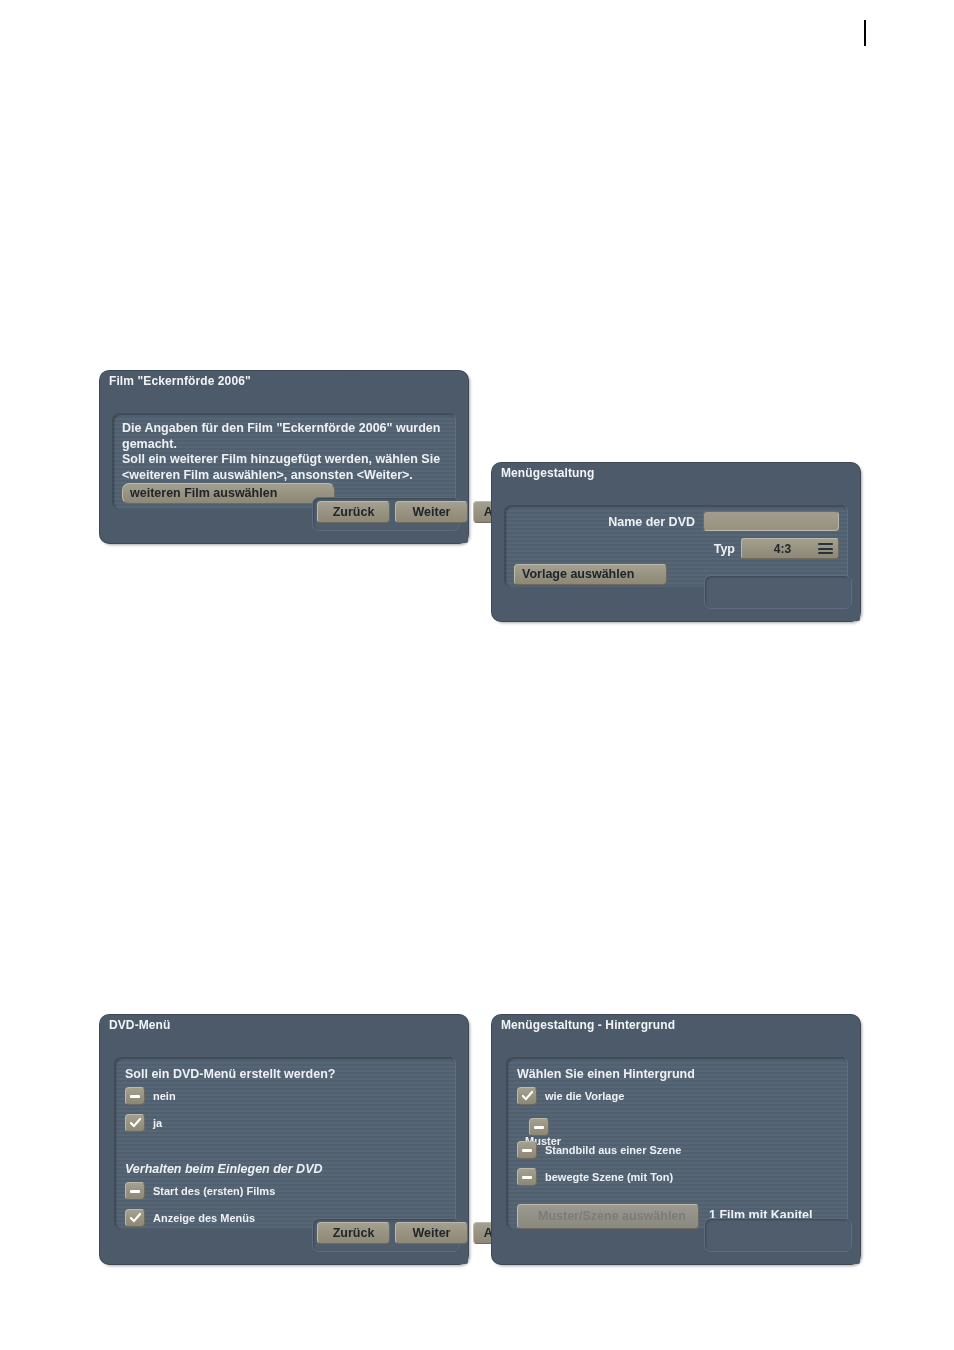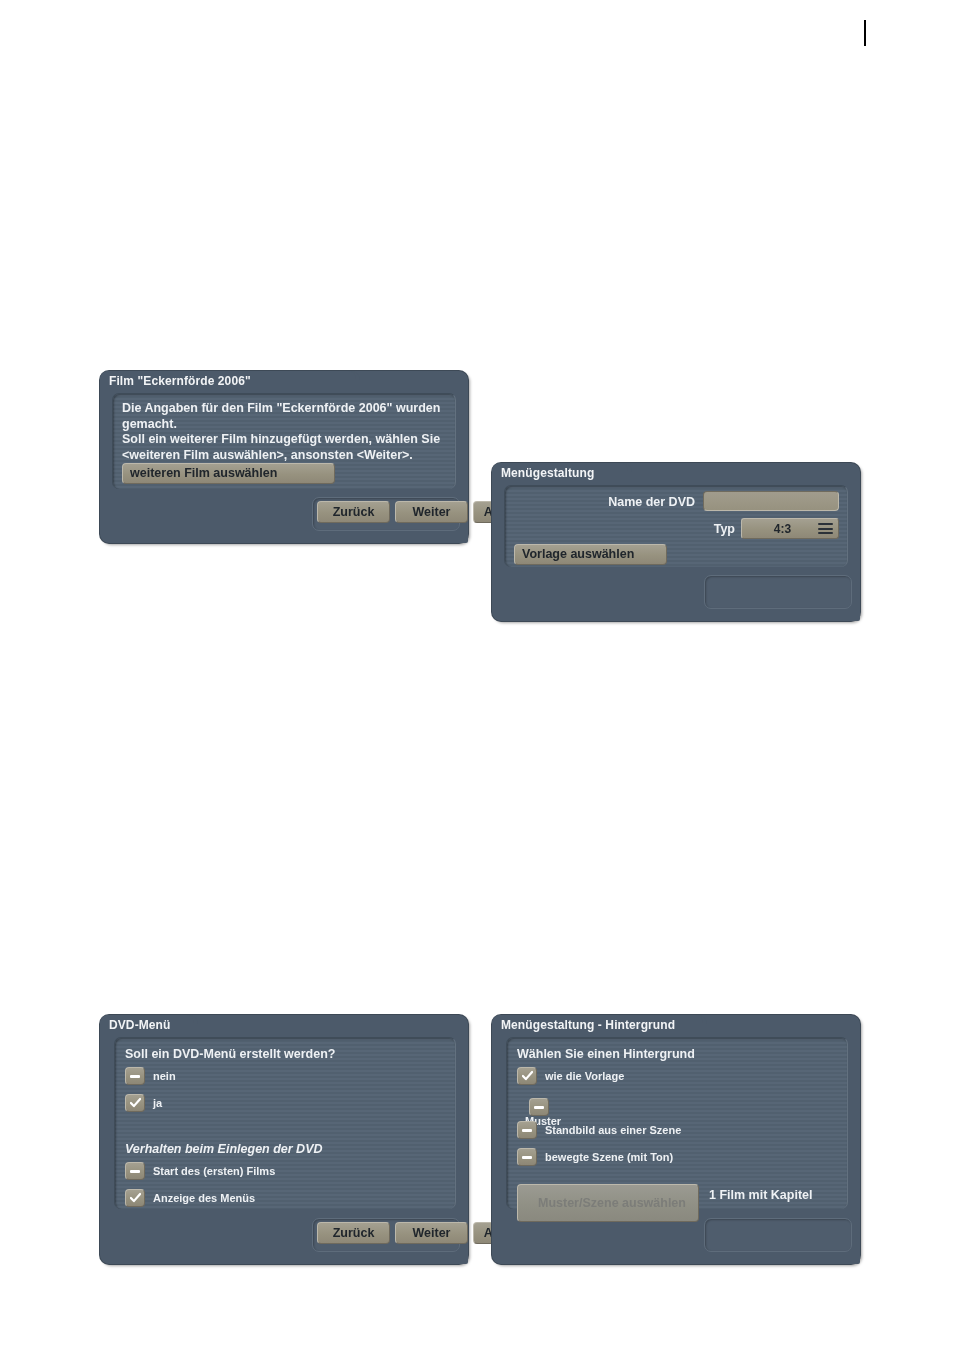--- a/index.html
+++ b/index.html
@@ -90,20 +90,21 @@
         #51606f 2px,
         #51606f 4px
       );
     border-radius: 7px;
     border-top: 1px solid #3f4c59;
     border-left: 1px solid #3f4c59;
     border-right: 1px solid #63717f;
     border-bottom: 1px solid #69footer;
     box-shadow: inset 1px 1px 2px rgba(0,0,0,0.35);
     box-sizing: border-box;
+    margin-top: 20px;
   }
 
   
   .btnwell {
     position: absolute;
     background: #4f5d6d;
     border-radius: 7px;
     border: 1px solid #5e6c7b;
     box-shadow: inset 1px 1px 2px rgba(0,0,0,0.25);
     box-sizing: border-box;
@@ -260,21 +261,21 @@
 
   <div class="dlg-tabflap" style="left:240px;"></div>
   <div class="dlg-titlebar" style="width:256px;">
     <span class="dlg-title">Film "Eckernförde 2006"</span>
   </div>
 
   <div class="panel" style="left:12px; top:22px; width:344px; height:96px;">
     <div class="body-text" style="left:9px; top:7px; width:330px;">Die Angaben für den Film "Eckernförde 2006" wurden gemacht.
 Soll ein weiterer Film hinzugefügt werden, wählen Sie
 &lt;weiteren Film auswählen&gt;, ansonsten &lt;Weiter&gt;.</div>
-    <div class="btn left" style="left:9px; top:69px; width:213px; height:21px;">weiteren Film auswählen</div>
+    <div class="btn left" style="left:9px; top:69px; width:213px; height:21px;border-radius:7px;">weiteren Film auswählen</div>
   </div>
 
   <div class="btnwell" style="left:212px; top:126px; width:148px; height:34px;">
   </div>
   <div class="btn" style="left:217px; top:130px; width:73px; height:22px;">Zurück</div>
   <div class="btn" style="left:295px; top:130px; width:73px; height:22px;">Weiter</div>
   <div class="btn" style="left:373px; top:130px; width:73px; height:22px;">Abbruch</div>
 </div>
 
 <div class="dialog" style="left:492px; top:463px; width:368px; height:158px;">
@@ -394,20 +395,20 @@
       <span class="ck-label">Standbild aus einer Szene</span>
     </div>
 
     <div class="checkrow" style="left:10px; top:110px;">
       <span class="checkbox">
         <span class="mark-dash"></span>
       </span>
       <span class="ck-label">bewegte Szene (mit Ton)</span>
     </div>
 
-    <div class="btn left disabled" style="left:10px; top:146px; width:182px; height:38px;padding-left:20px;">Muster/Szene auswählen</div>
+    <div class="btn left disabled" style="left:10px; top:146px; width:182px; height:25px;padding-left:20px;">Muster/Szene auswählen</div>
     <div class="lbl" style="left:202px; top:150px;">1 Film mit Kapitel</div>
   </div>
 
   <div class="btnwell" style="left:212px; top:203px; width:148px; height:34px;">
   </div>
 
 </div>
 
 </body></html>

